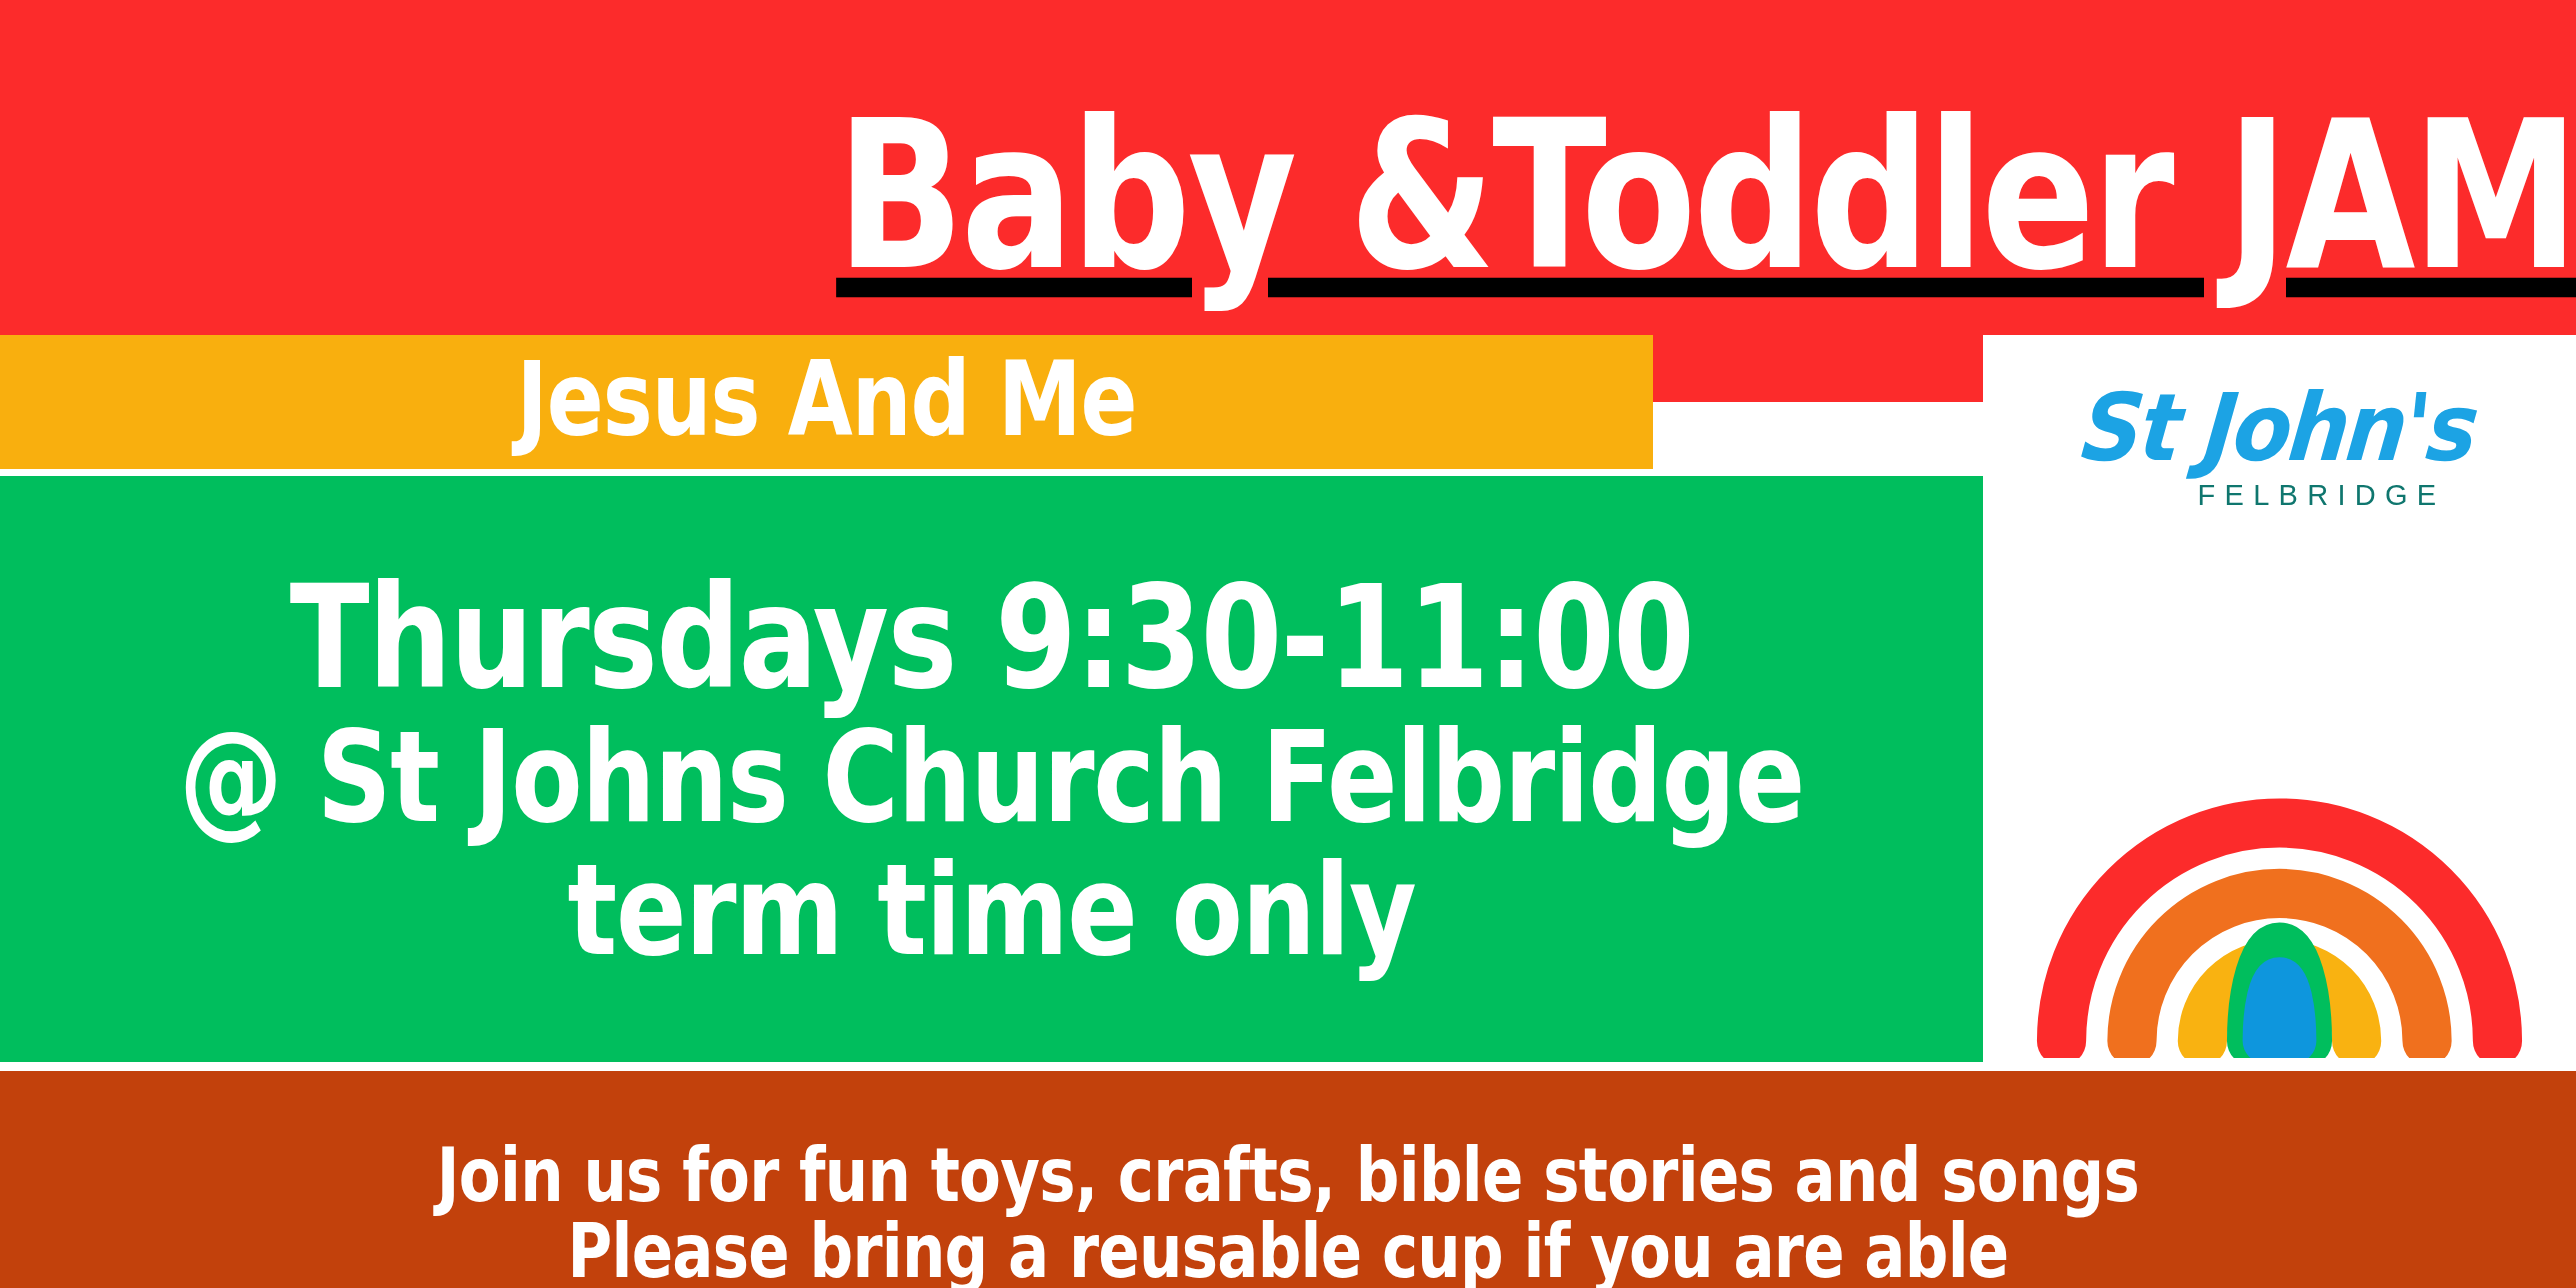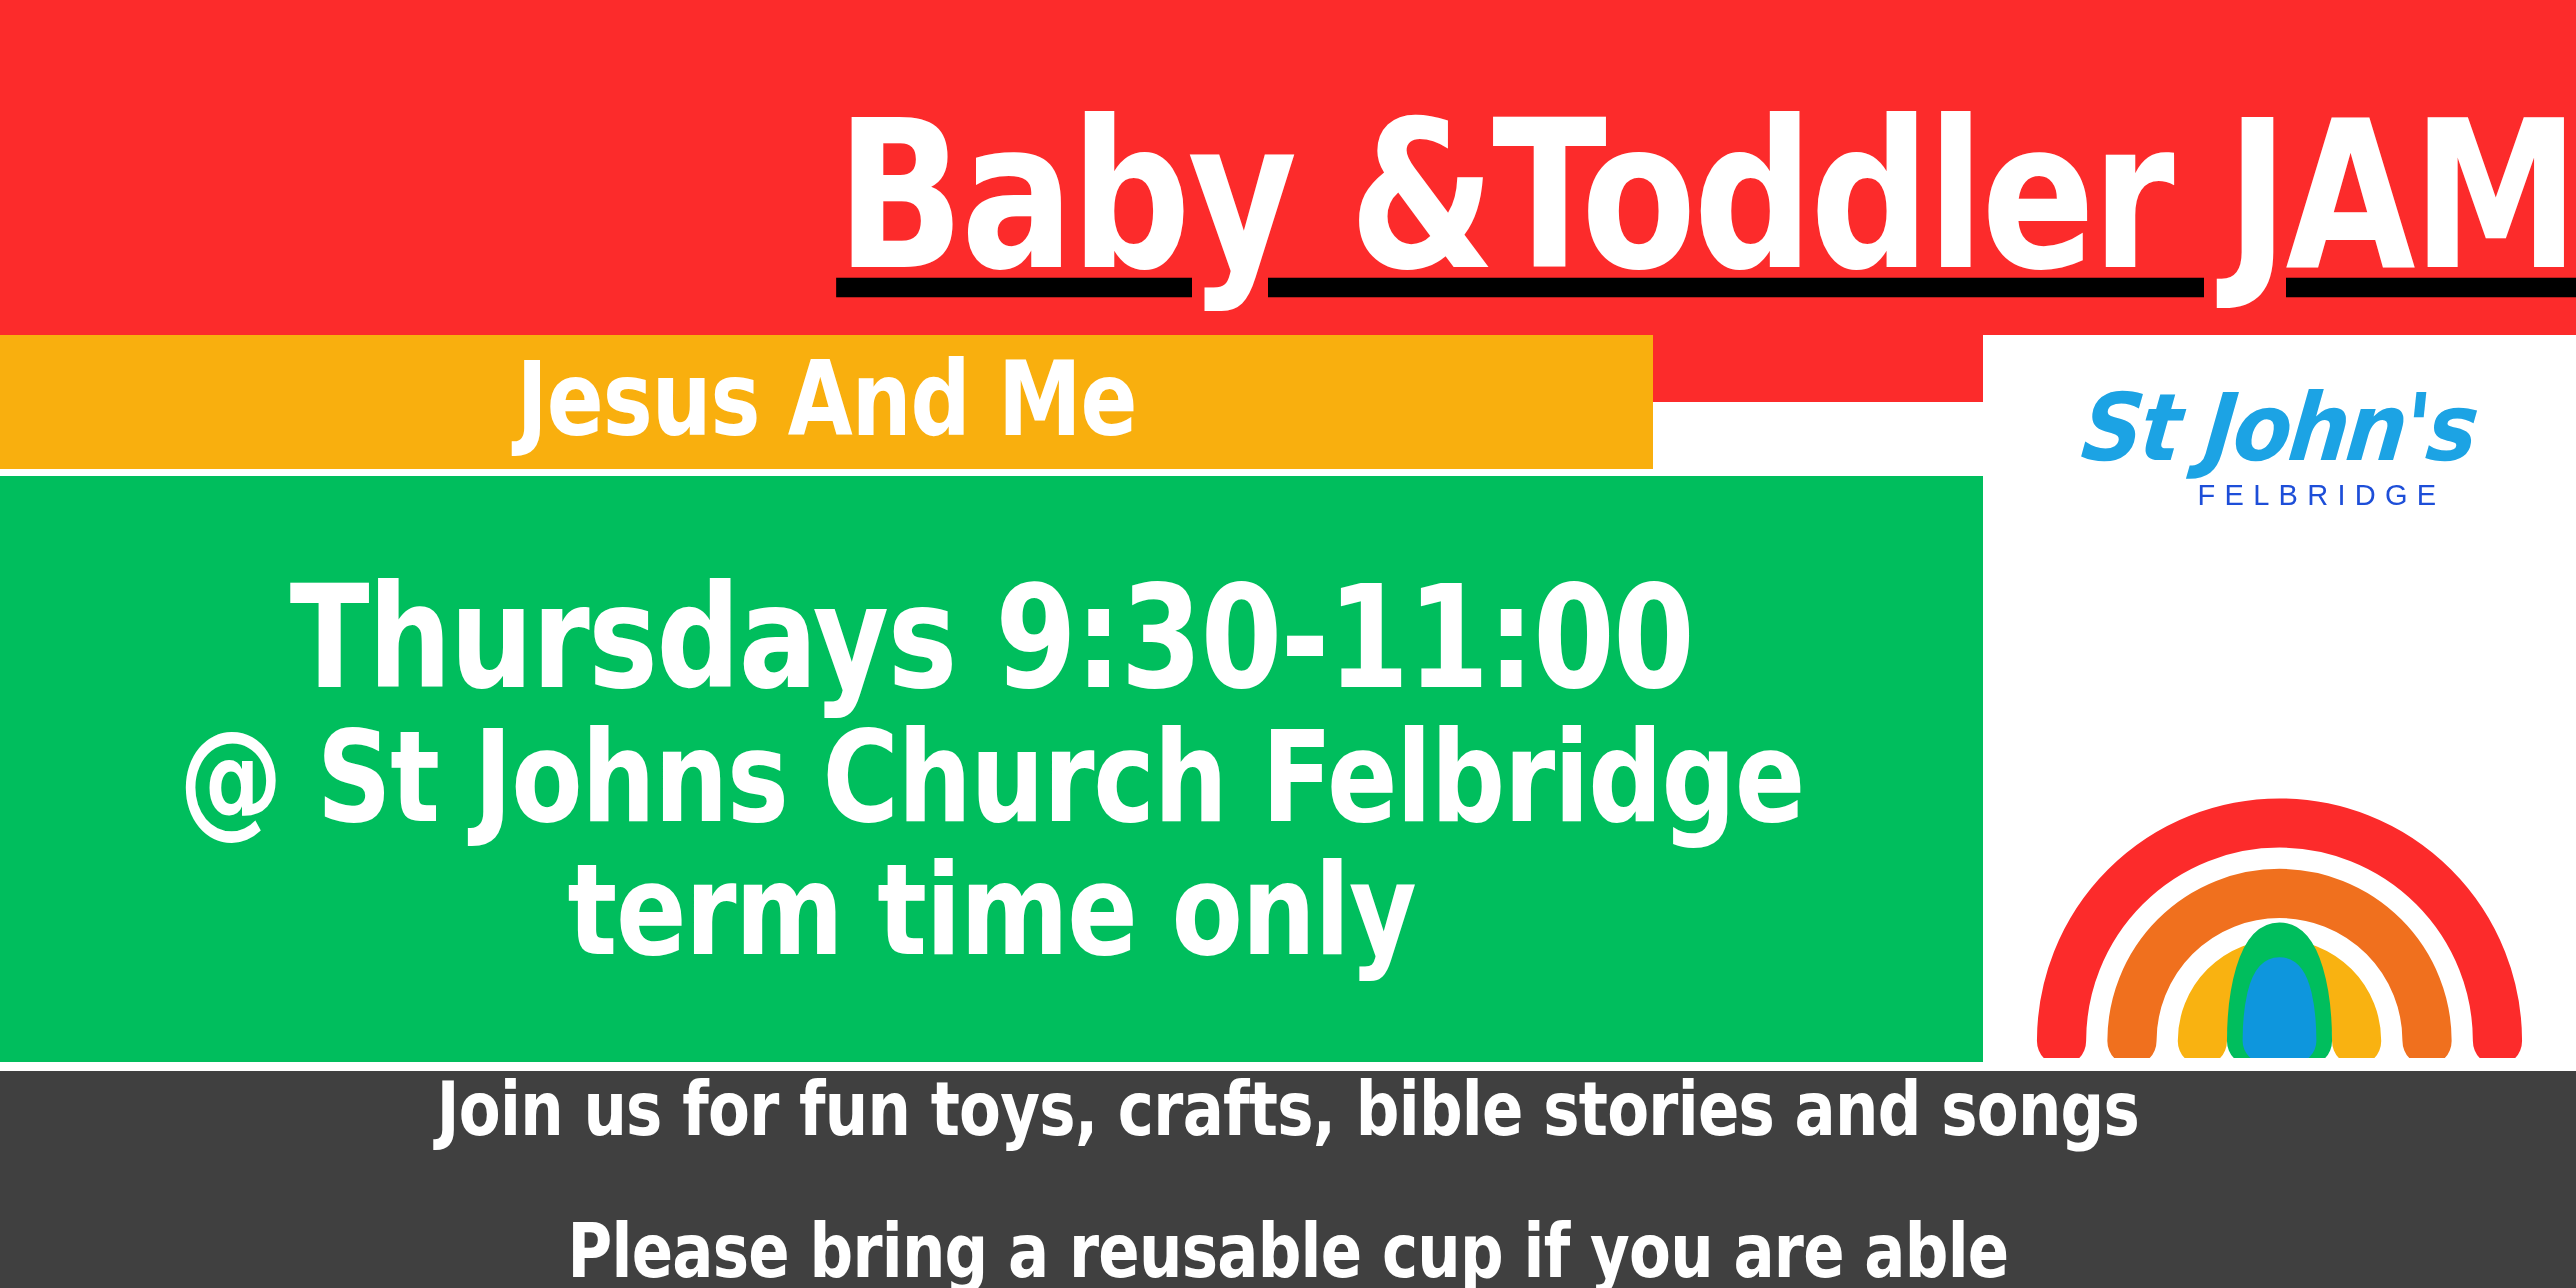--- a/index.html
+++ b/index.html
@@ -124,21 +124,21 @@
     color: #1CA3E4;
     line-height: 1;
     letter-spacing: -0.035em;
     transform: skewX(-6deg) scaleY(1.1);
     white-space: nowrap;
   }
   .logo-sub {
     font-family: "Liberation Sans", sans-serif;
     font-weight: 400;
     font-size: 29px;
-    color: #1d4ed8;
+    color: #0f766e;
     letter-spacing: 0.32em;
     margin-top: 9px;
     margin-left: 84px;
     white-space: nowrap;
     text-align: right;
   }
 
   .rainbow-wrap {
     width: 100%;
     flex: 1;
@@ -150,25 +150,25 @@
   }
   .rainbow-wrap svg { display: block; }
 
   
   .band-blue {
     position: absolute;
     left: 0;
     top: 1071px;
     width: 2576px;
     height: 217px;
-    background: #404040;
-    display: flex;
-    flex-direction: column;
-    align-items: center;
-    justify-content: space-between;
+    background: #c2410c;
+    display: flex;
+    flex-direction: column;
+    align-items: center;
+    justify-content: flex-end;
   }
   .footer-line {
     font-size: 61px;
     margin: 7.3px 0;
   }
 </style>
 </head>
 <body>
 
 <div class="poster">

